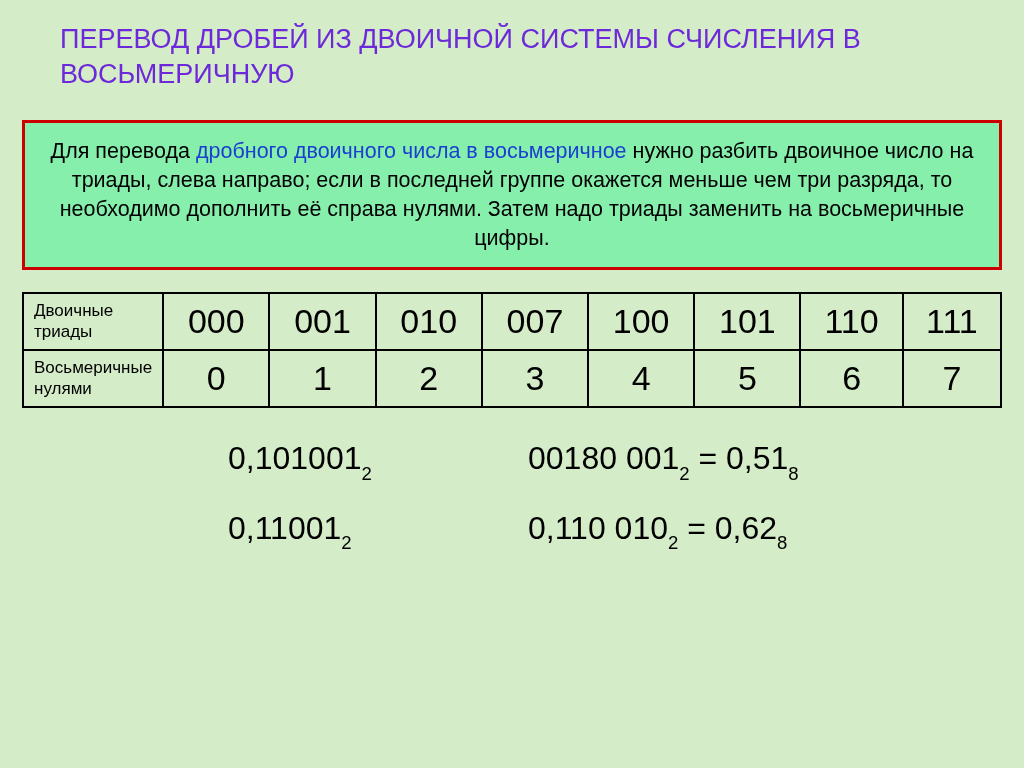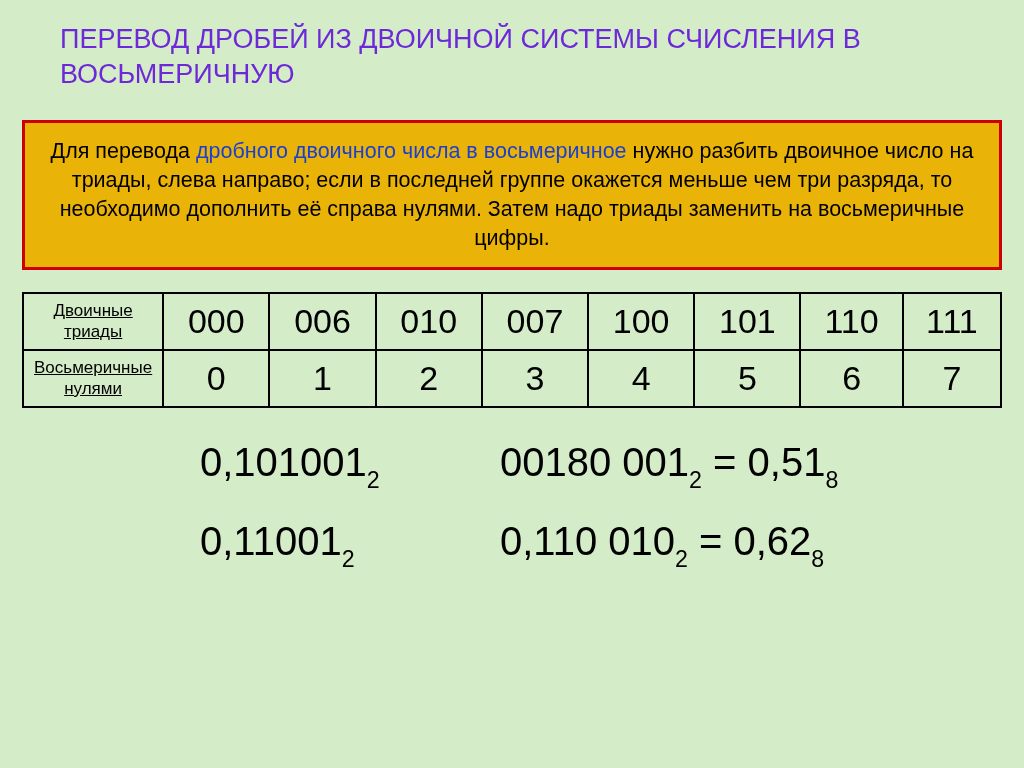--- a/index.html
+++ b/index.html
@@ -15,21 +15,21 @@
     text-align: left;
     color: #6d28d9;
     font-weight: normal;
     font-size: 27px;
     padding: 22px 60px 18px;
     line-height: 1.3;
   }
   .rule-box {
     margin: 10px 22px 22px;
     border: 3px solid #cc0000;
-    background: #eab308;
+    background: #86efac;
     padding: 14px 22px;
     text-align: center;
     font-size: 21.5px;
     line-height: 1.35;
     color: #000;
   }
   .rule-box .pre { color: #000; }
   .rule-box .hl { color: #1a3fd1; }
   .rule-box .post { color: #000; }
   .tbl {
@@ -37,35 +37,35 @@
     border-collapse: collapse;
     width: calc(100% - 44px);
   }
   .tbl td {
     border: 2px solid #000;
     text-align: center;
     vertical-align: middle;
   }
   .tbl .lab {
     font-size: 17px;
-    text-align: center;
+    text-align: left;
     padding: 6px 10px;
     line-height: 1.2;
     width: 140px;
-    text-decoration: underline;
   }
   .tbl .triad, .tbl .oct {
     font-size: 34px;
     padding: 8px 4px;
     font-weight: normal;
     margin-left: 8px;
   }
   .examples {
-    font-size: 40px;
+    font-size: 32px;
     padding: 6px 0 0 0;
+    margin-left: 28px;
   }
   .examples-row {
     display: flex;
     margin-bottom: 28px;
   }
   .ex-left {
     width: 300px;
     margin-left: 200px;
     white-space: nowrap;
   }
@@ -86,21 +86,21 @@
 
 <div class="rule-box">
   <span class="pre">Для перевода </span><span class="hl">дробного двоичного числа в восьмеричное</span><span class="post"> нужно разбить двоичное число на триады, слева направо; если в последней группе окажется меньше чем три разряда, то необходимо дополнить её справа нулями. Затем надо триады заменить на восьмеричные цифры.</span>
 </div>
 
 <table class="tbl">
   <tbody>
       <tr>
     <td class="lab">Двоичные триады</td>
     <td class="triad">000</td>
-    <td class="triad">006</td>
+    <td class="triad">001</td>
     <td class="triad">010</td>
     <td class="triad">007</td>
     <td class="triad">100</td>
     <td class="triad">101</td>
     <td class="triad">110</td>
     <td class="triad">111</td>
   </tr>
   <tr>
     <td class="lab">Восьмеричные нулями</td>
     <td class="oct">0</td>

